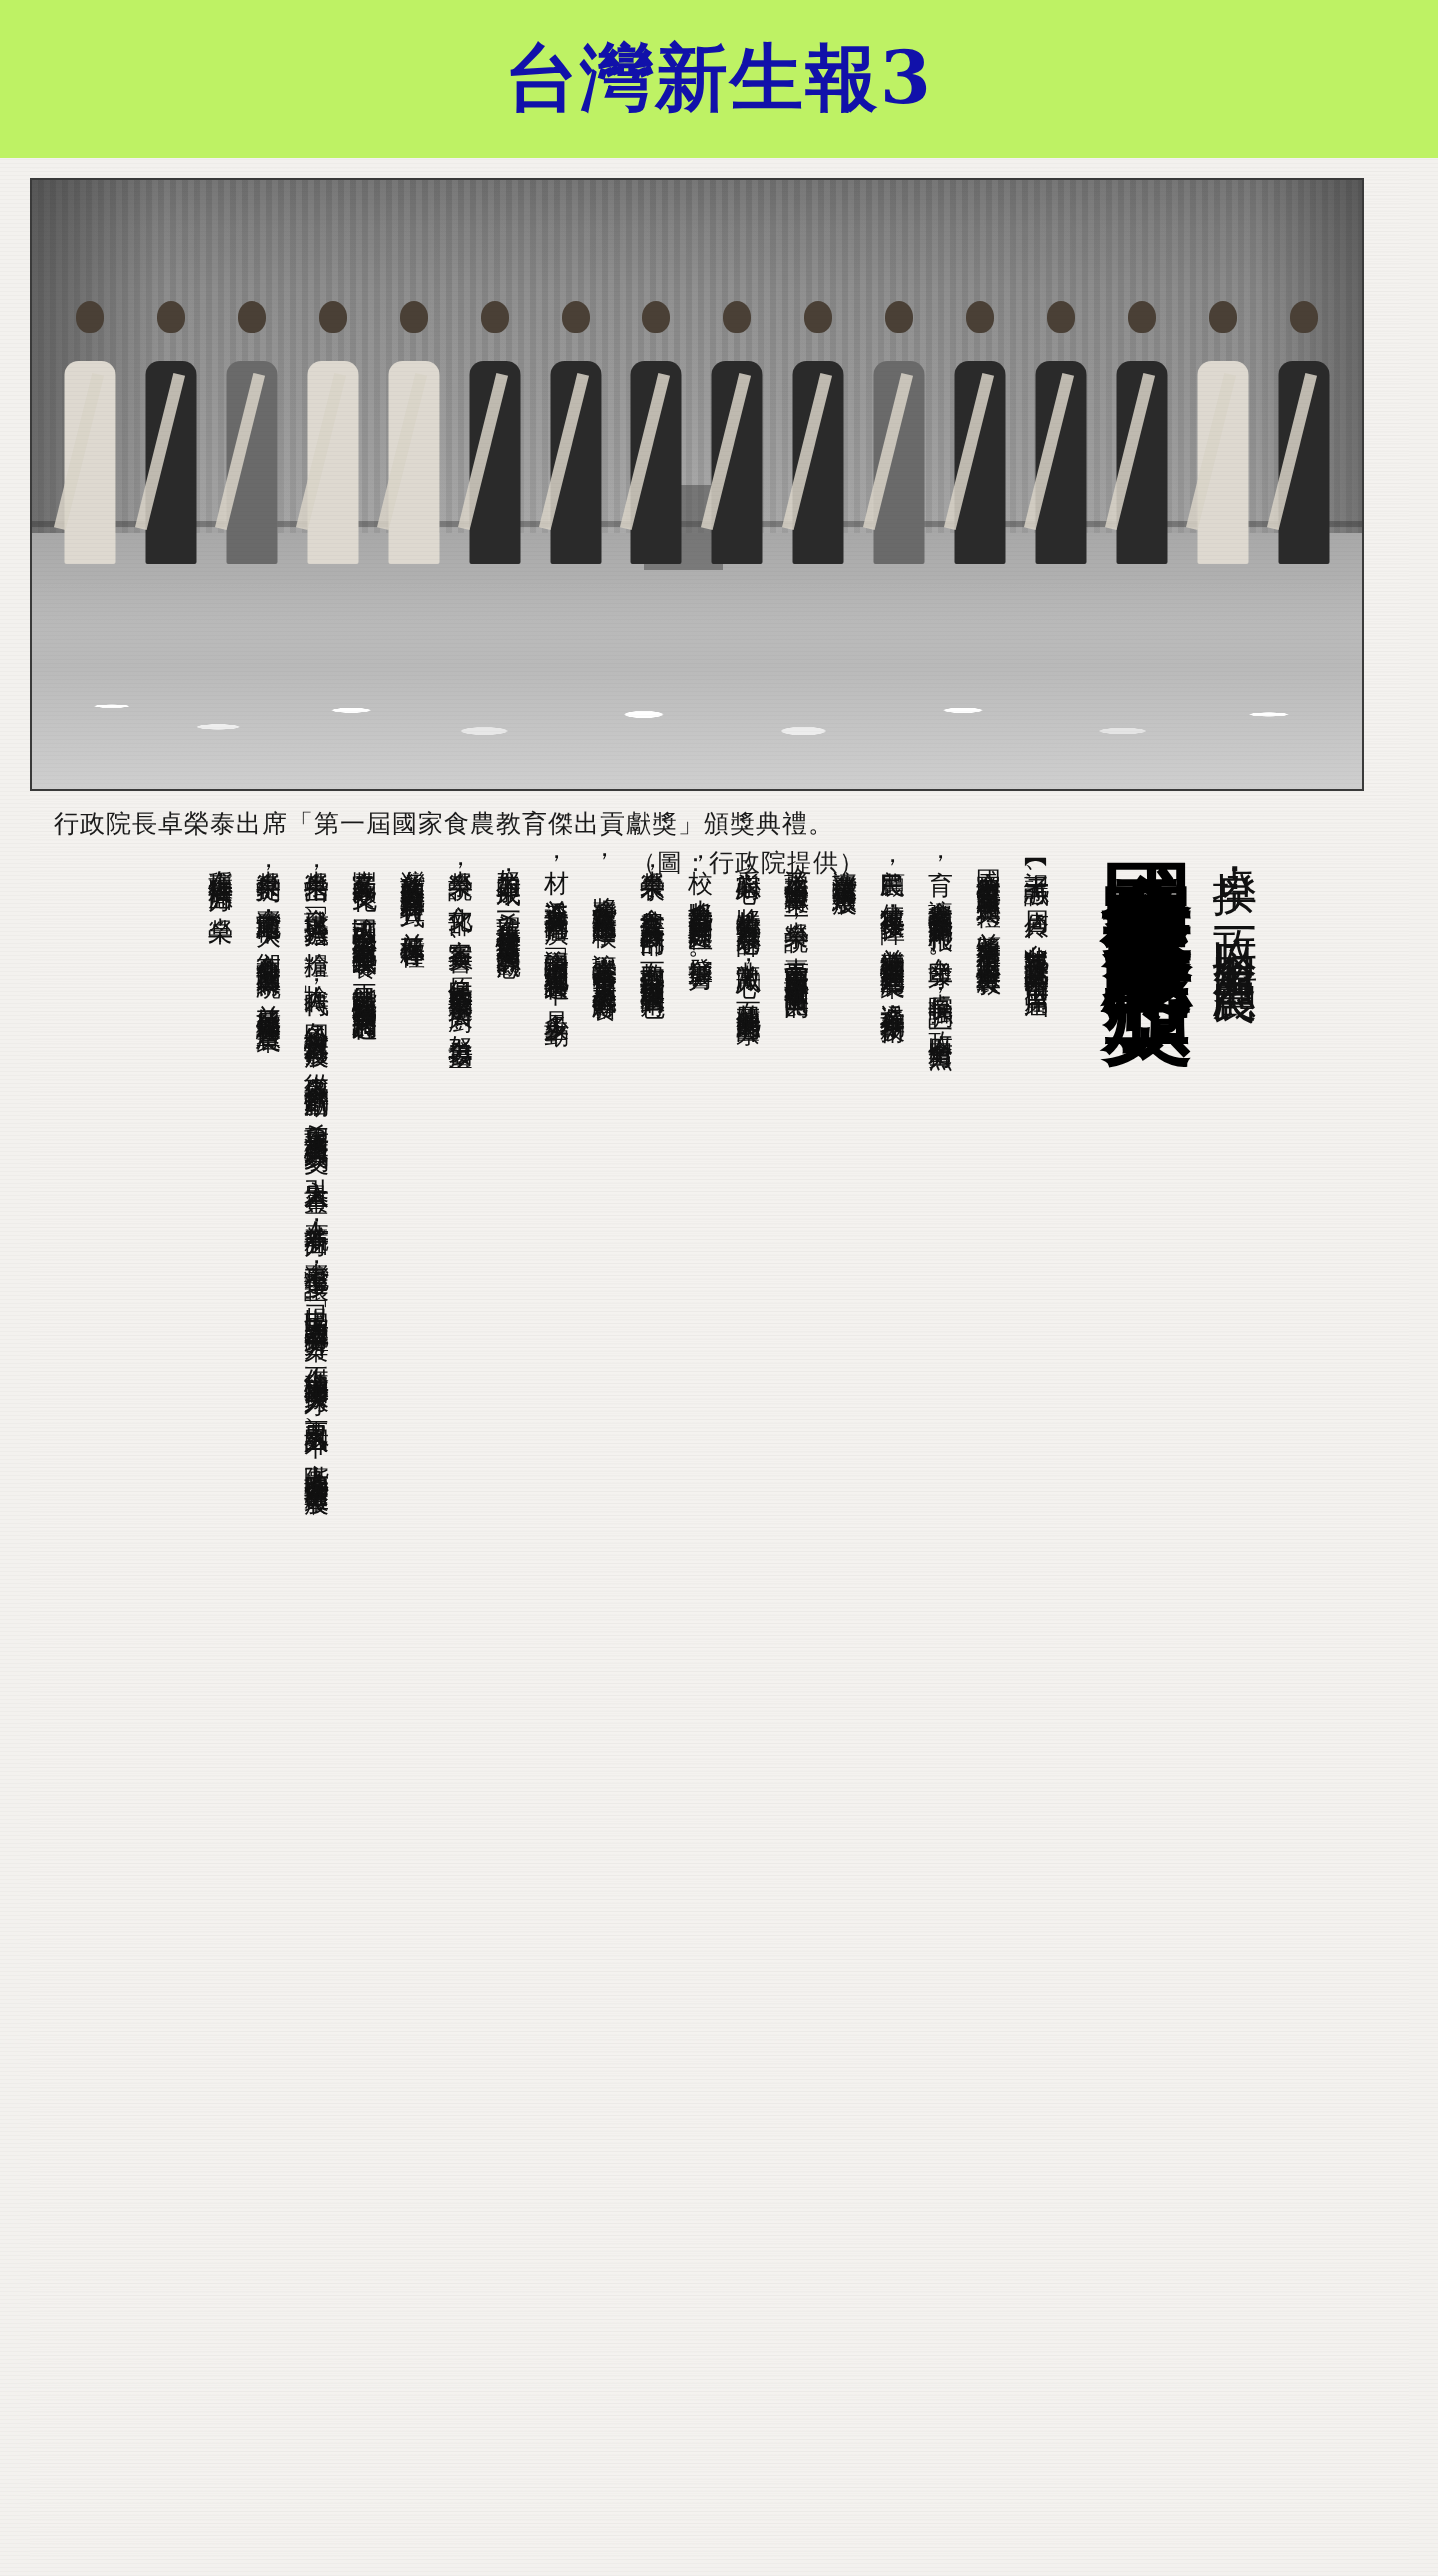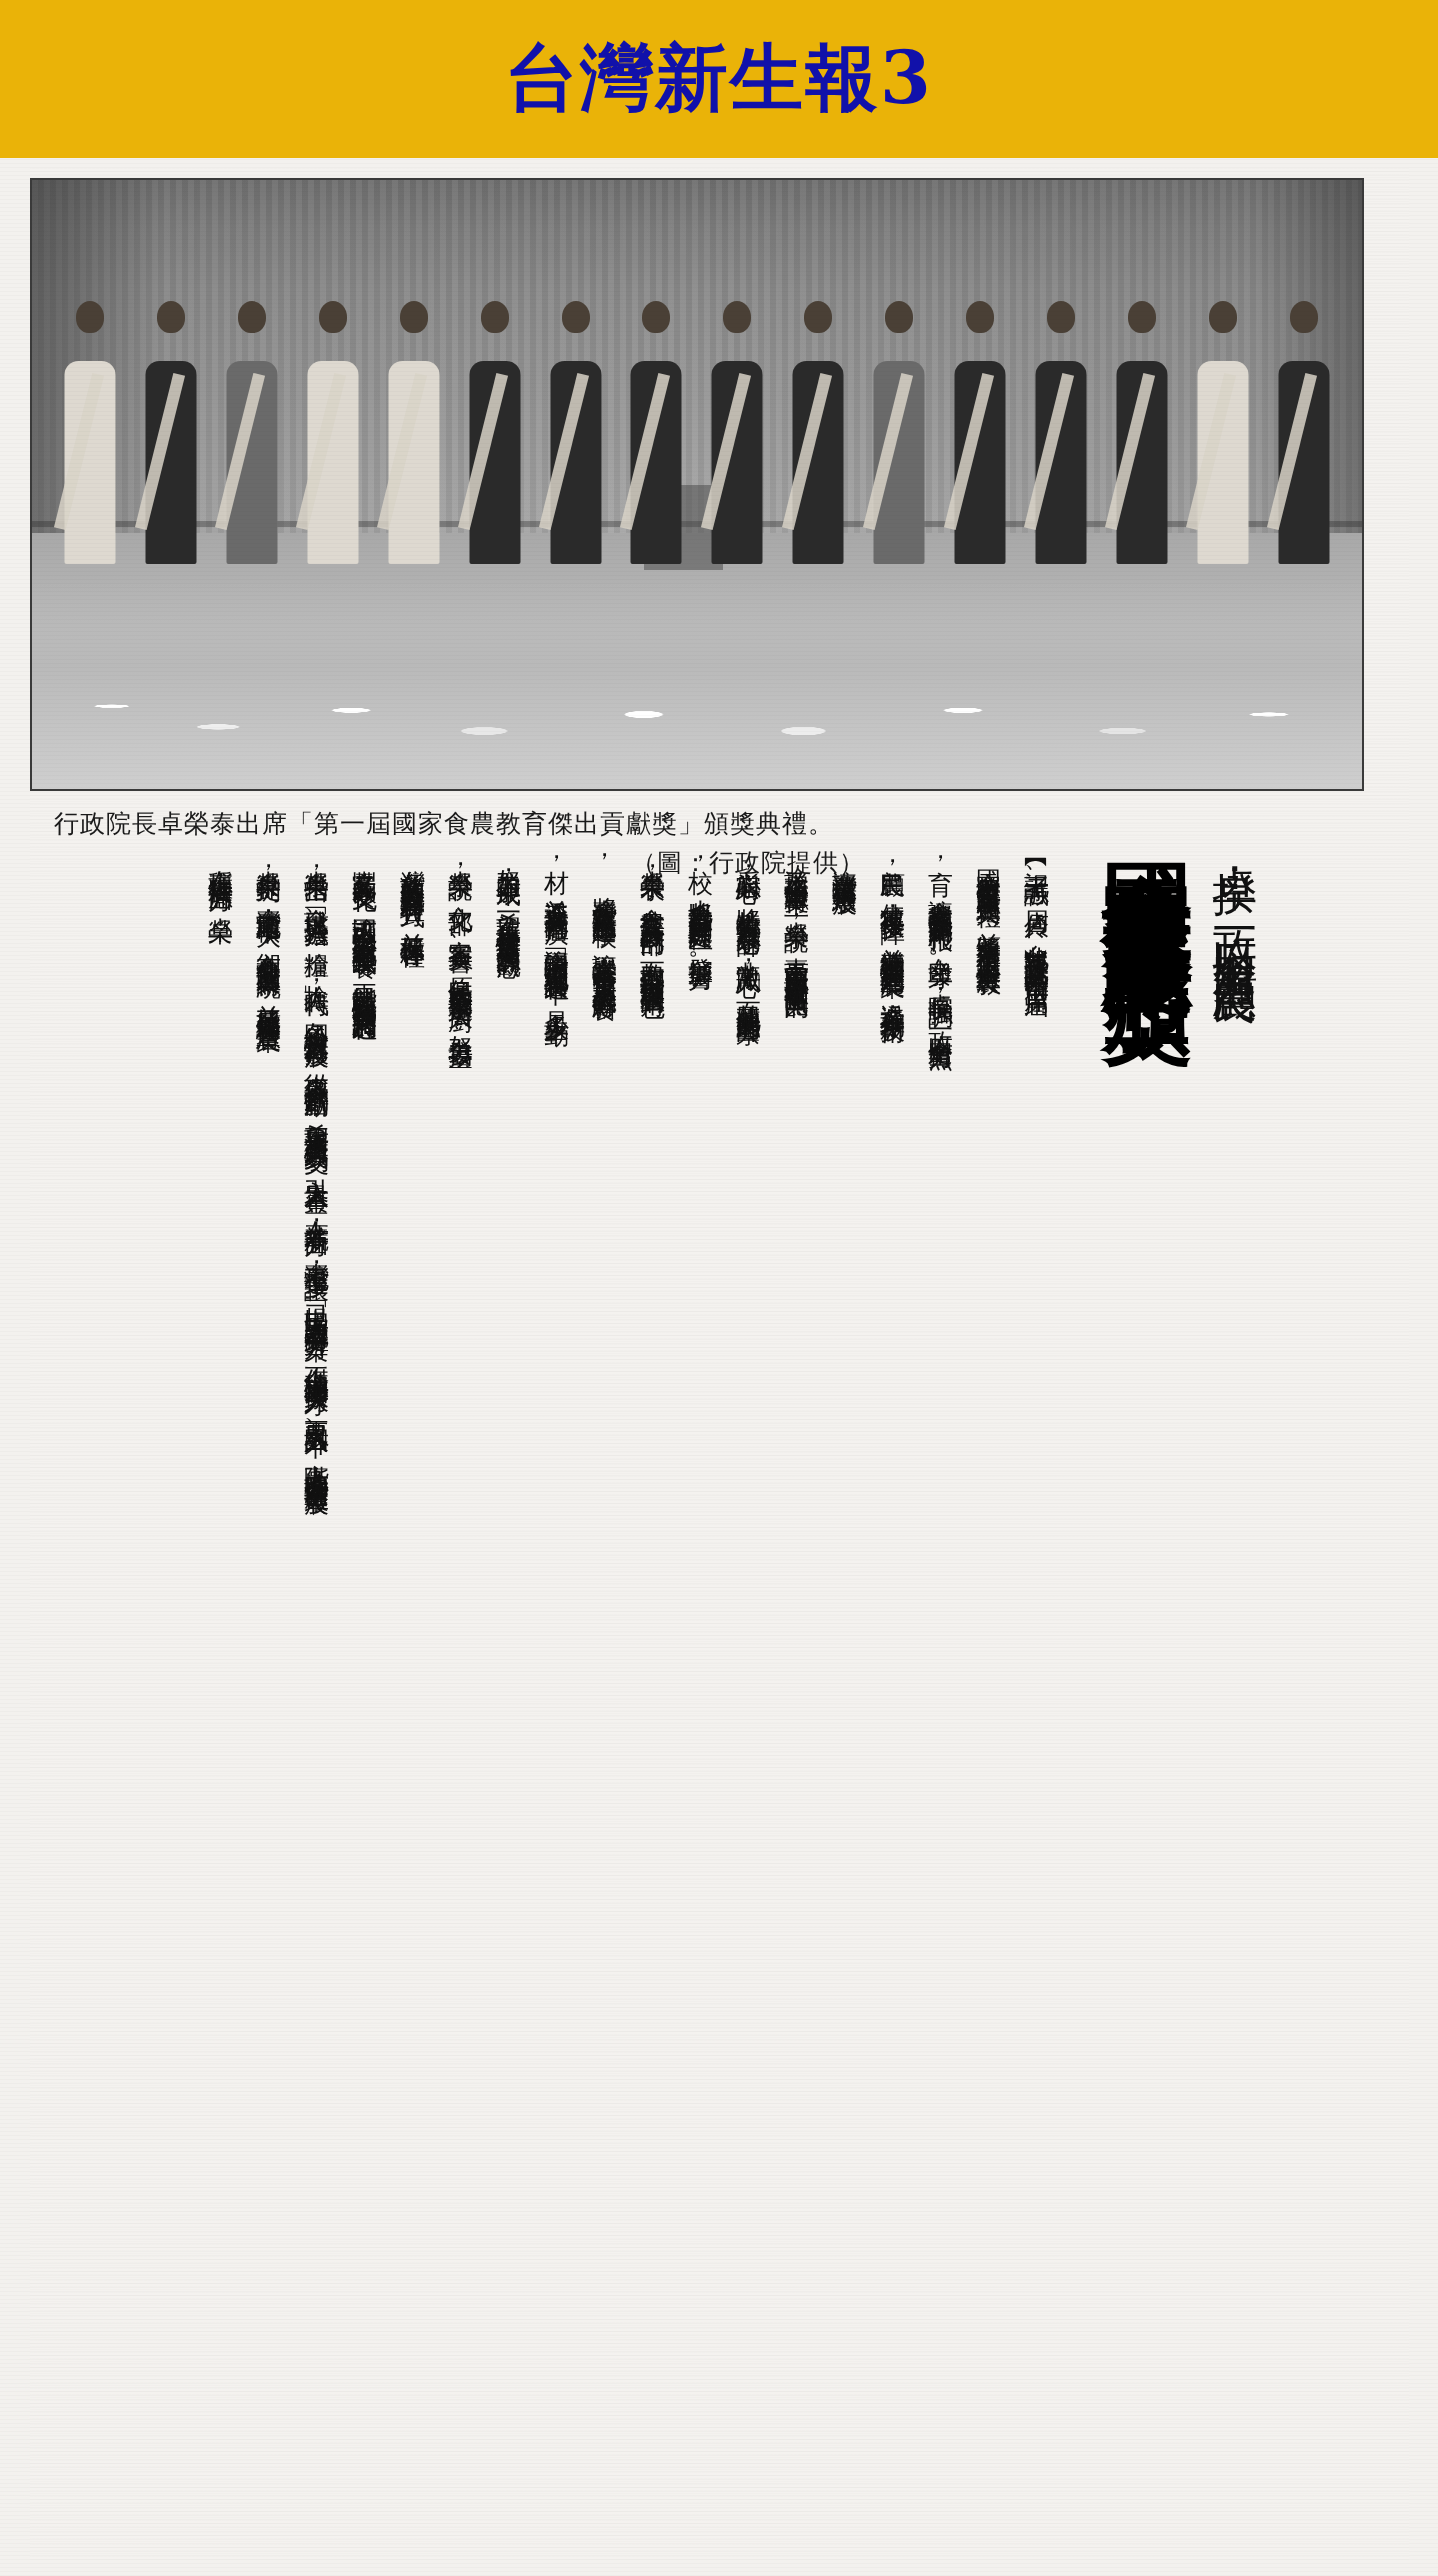--- a/index.html
+++ b/index.html
@@ -15,21 +15,21 @@
     overflow: hidden;
   }
 
   
   .masthead {
     width: 100%;
     height: 158px;
     display: flex;
     align-items: center;
     justify-content: center;
-    background: #eab308;
+    background: #bef264;
   }
   .masthead-title {
     font-family: "DejaVu Serif", serif;
     font-size: 73px;
     font-weight: 700;
     color: #1111aa;
     letter-spacing: 2px;
   }
 
   

